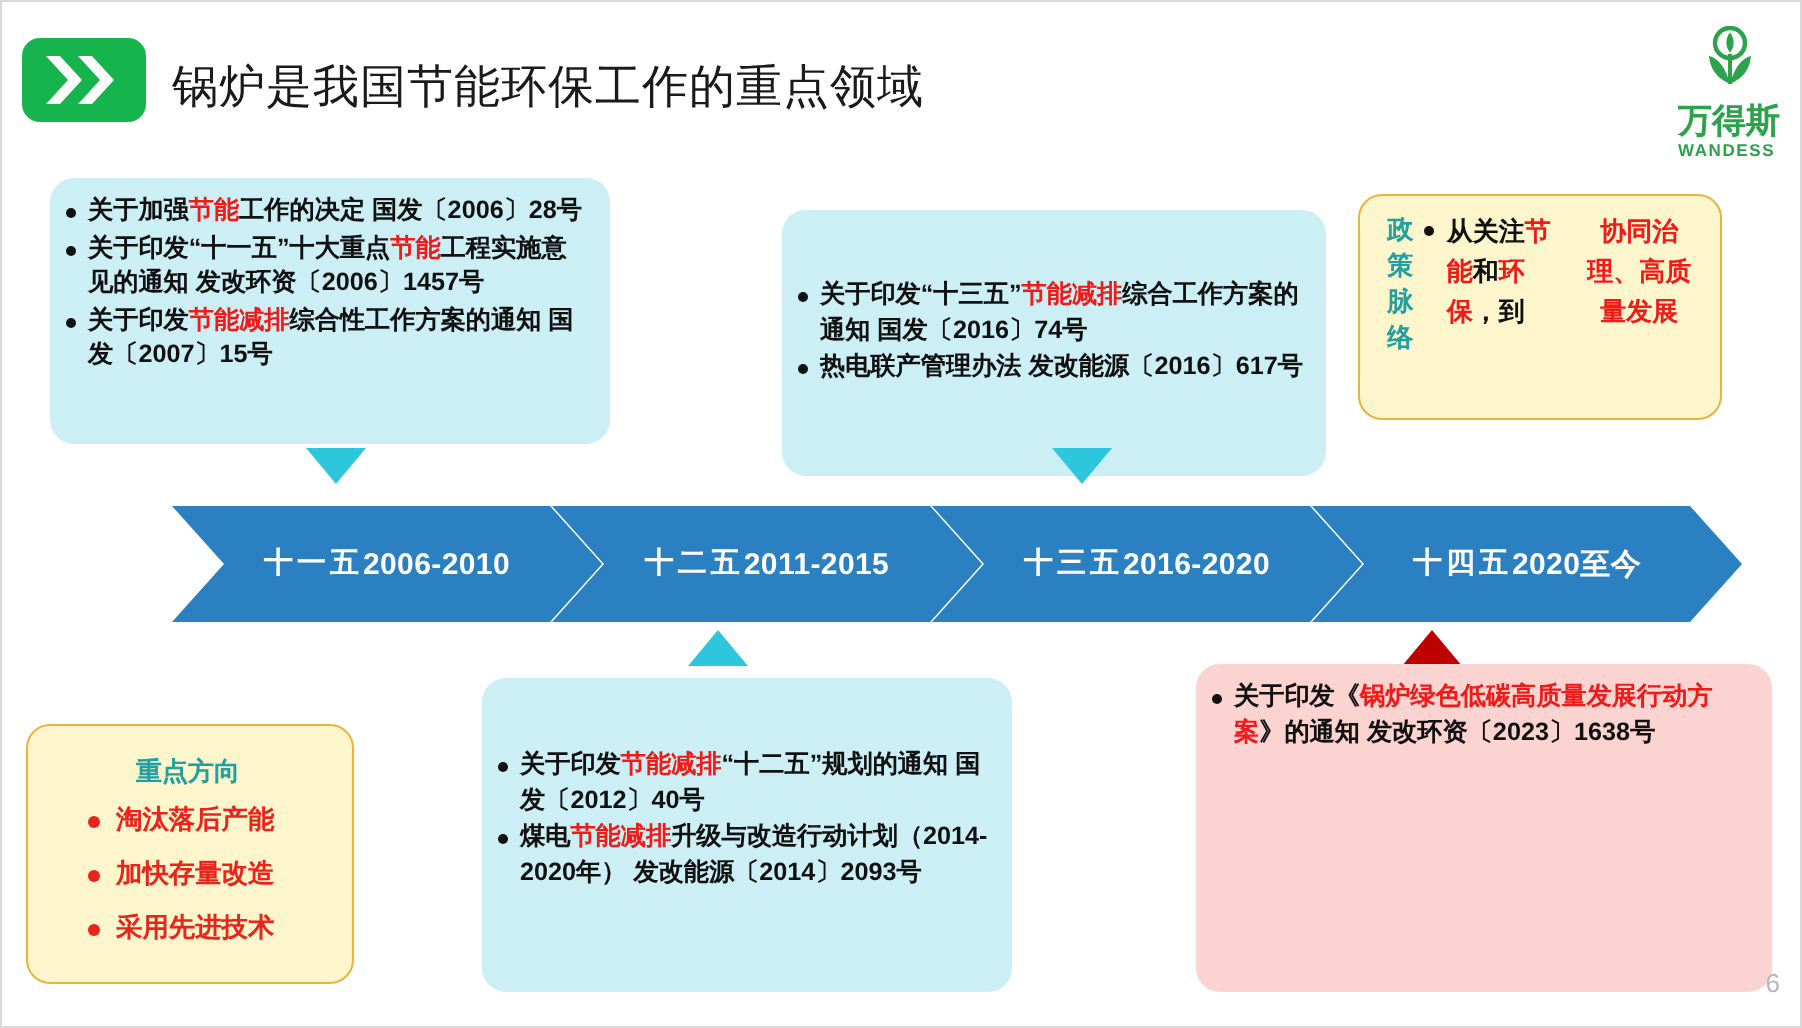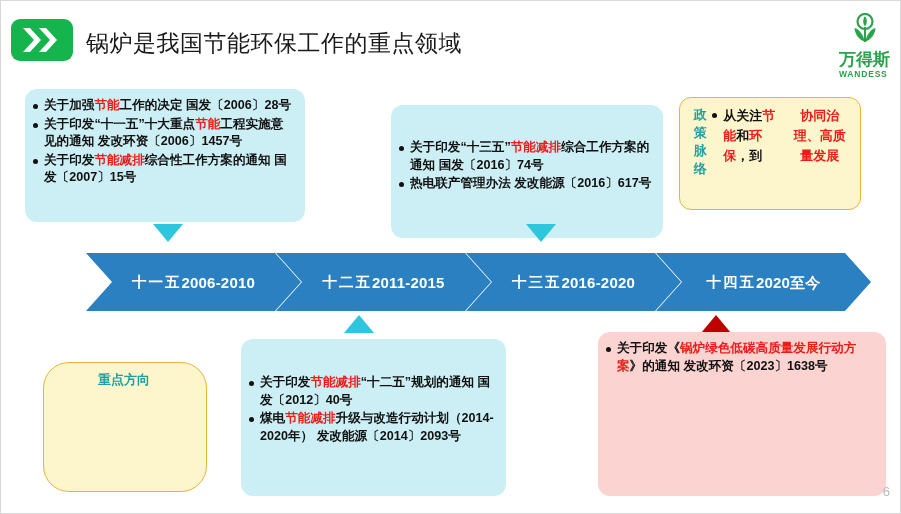--- a/index.html
+++ b/index.html
@@ -234,22 +234,27 @@
     </div>
     <div class="chev" style="left:655px; width:215px;">
       <span class="cn">十四五</span>
       <span class="yr">2020至今</span>
     </div>
   </div>
 
   <div class="tri up-cyan" style="left:343px; top:314px;"></div>
   <div class="tri up-red" style="left:700px; top:314px;"></div>
 
-  <div class="card yellow" style="left:42px; top:361px; width:164px; height:130px; display:flex; flex-direction:column; justify-content:space-between;border-radius:26px;">
+  <div class="card yellow" style="left:12px; top:361px; width:164px; height:130px; display:flex; flex-direction:column; justify-content:center;">
     <div class="card-heading" style="margin-bottom:2px;">重点方向</div>
+    <ul class="bullets red-dot yellow-list">
+      <li>淘汰落后产能</li>
+      <li>加快存量改造</li>
+      <li>采用先进技术</li>
+    </ul>
   </div>
 
   <div class="card cyan" style="left:240px; top:338px; width:265px; height:157px;">
     <ul class="bullets" style="padding-top:27px;">
       <li><span>关于印发</span><span class="hl">节能减排</span><span>“十二五”规划的通知  国发〔2012〕40号</span></li>
       <li><span>煤电</span><span class="hl">节能减排</span><span>升级与改造行动计划（2014-2020年） 发改能源〔2014〕2093号</span></li>
     </ul>
   </div>
 
   <div class="card pink" style="left:597px; top:331px; width:288px; height:164px;">

